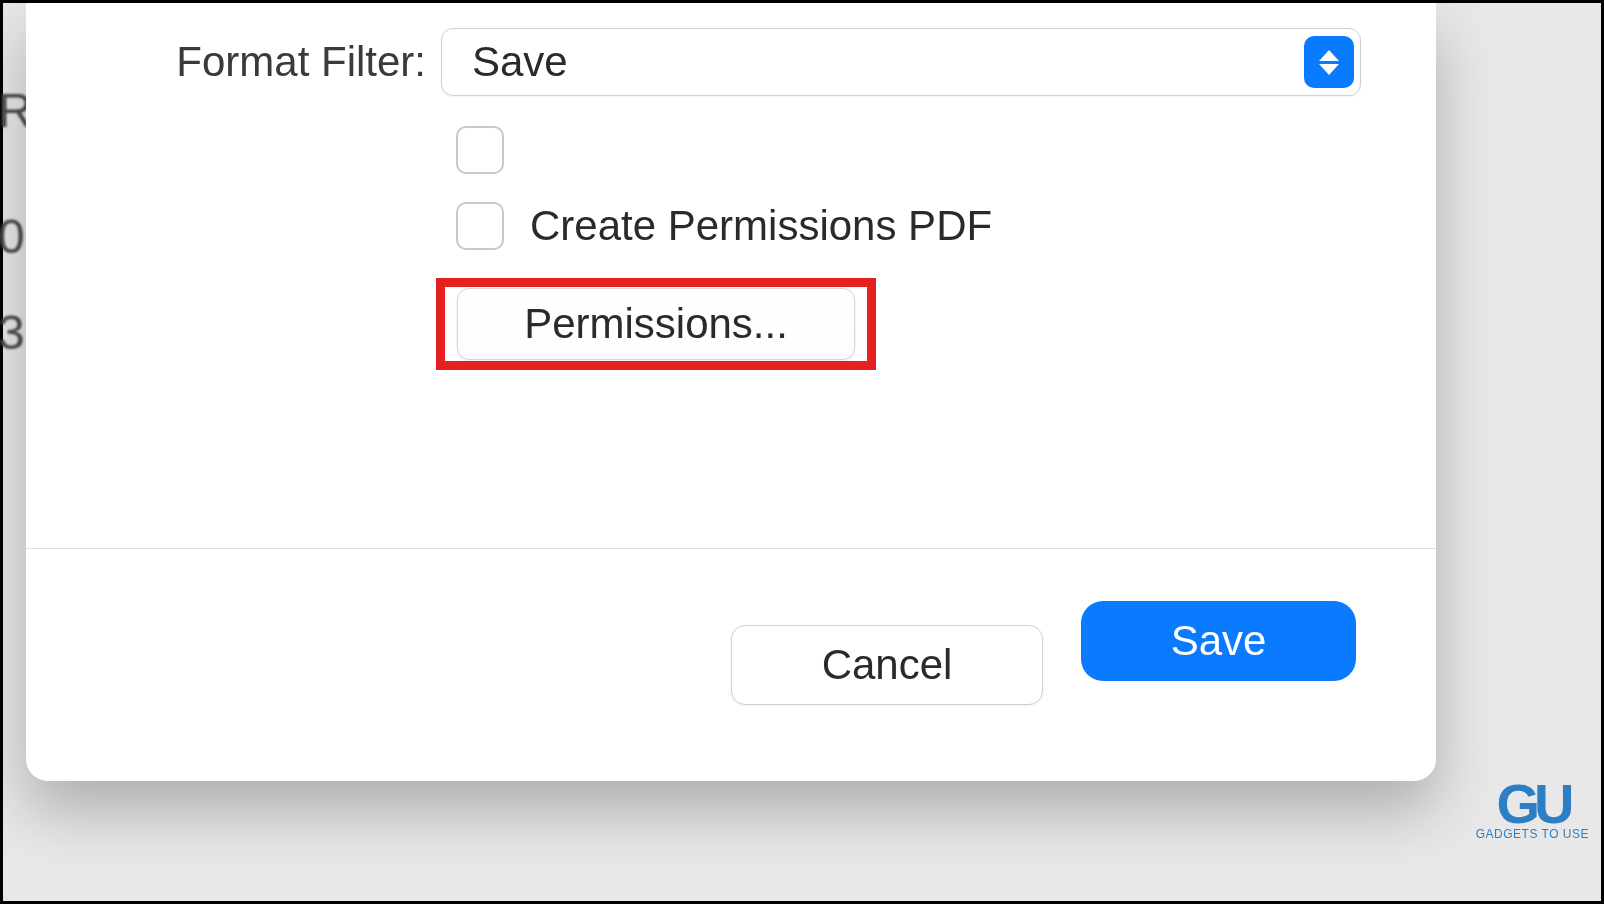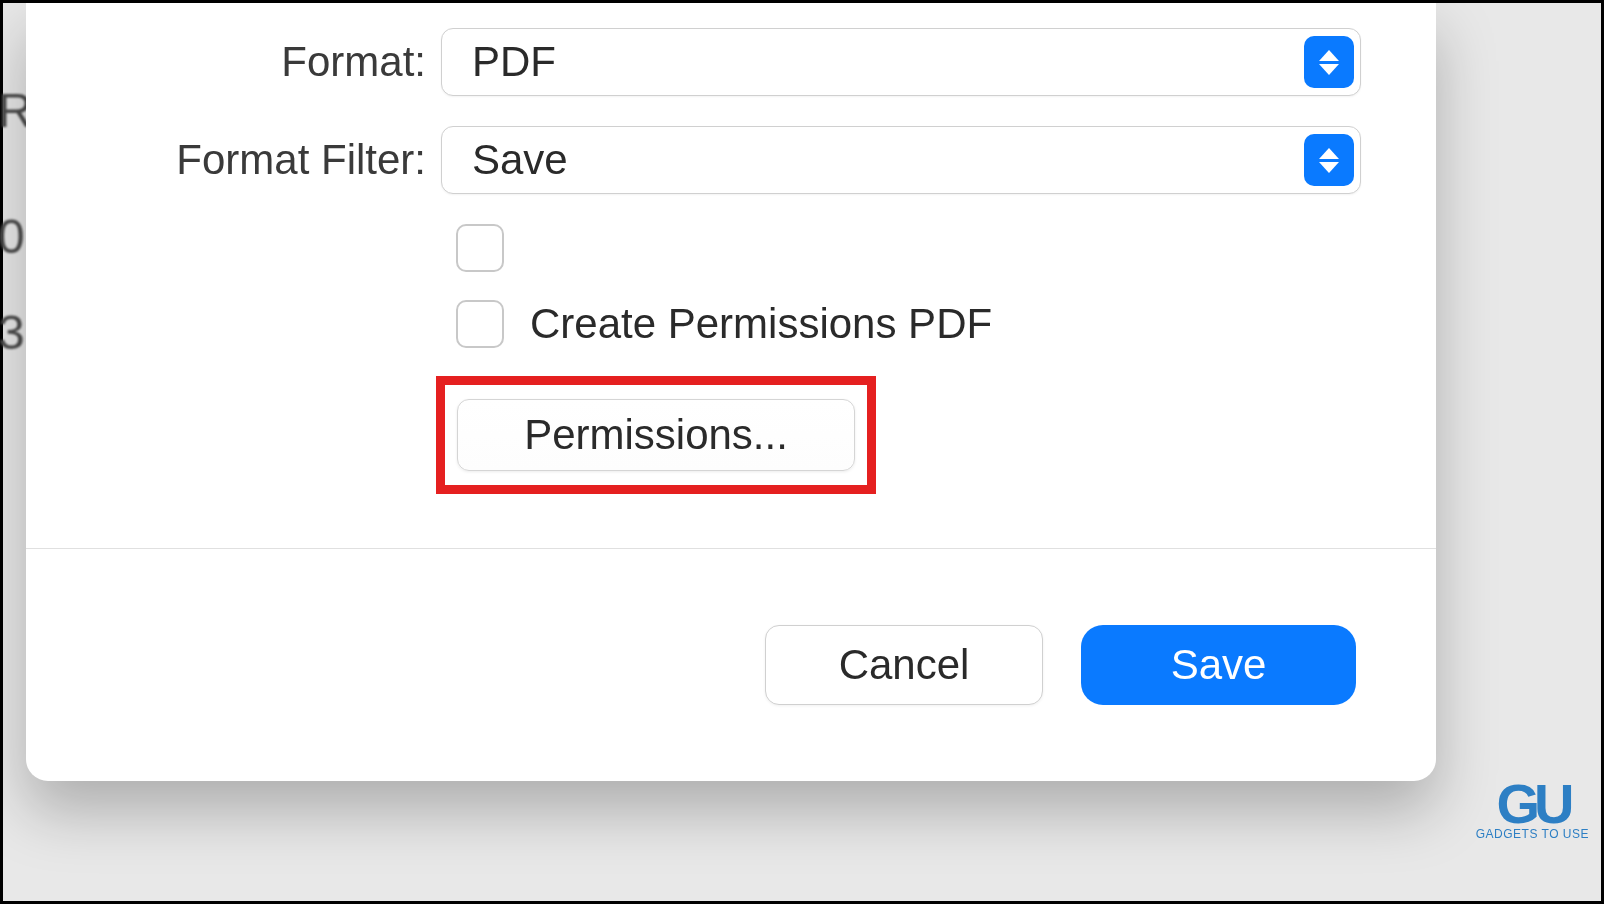--- a/index.html
+++ b/index.html
@@ -117,21 +117,21 @@
       margin-right: 26px;
     }
     .checkbox-label {
       font-size: 42px;
       color: #2a2a2a;
     }
     .permissions-highlight {
       margin-left: 410px;
       margin-top: 5px;
       width: 440px;
-      height: 118px;
+      height: 92px;
       border: 9px solid #e52020;
       display: flex;
       align-items: center;
       justify-content: center;
       padding: 0 12px;
     }
     .permissions-button {
       width: 100%;
       height: 72px;
       background: linear-gradient(#fff, #fdfdfd);
@@ -151,29 +151,30 @@
       background: #e0e0e0;
     }
     .button-row {
       position: absolute;
       bottom: 76px;
       right: 80px;
       display: flex;
       gap: 38px;
     }
     .cancel-button {
-      width: 278px;
+      width: 312px;
       height: 80px;
       background: #fff;
       border: 1px solid #d0d0d0;
       border-radius: 14px;
       font-size: 42px;
       color: #2a2a2a;
       cursor: pointer;
       box-shadow: 0 1px 3px rgba(0,0,0,0.06);
+      margin-top: 24px;
     }
     .save-button {
       width: 275px;
       height: 80px;
       background: #0a7aff;
       border: none;
       border-radius: 22px;
       font-size: 42px;
       color: #fff;
       font-weight: 500;
@@ -207,30 +208,20 @@
   <div class="background-text">
     <div>R</div>
     <div style="height:30px"></div>
     <div>0</div>
     <div>3</div>
   </div>
 
   <div class="dialog">
     <div class="form-area">
 
-      <div class="form-row">
-        <div class="form-label">Format:</div>
-        <div class="popup-button">
-          <span>PDF</span>
-          <div class="popup-indicator">
-            <div class="chevron-up"></div>
-            <div class="chevron-down"></div>
-          </div>
-        </div>
-      </div>
 
       <div class="form-row">
         <div class="form-label">Format Filter:</div>
         <div class="popup-button">
           <span>Save</span>
           <div class="popup-indicator">
             <div class="chevron-up"></div>
             <div class="chevron-down"></div>
           </div>
         </div>

